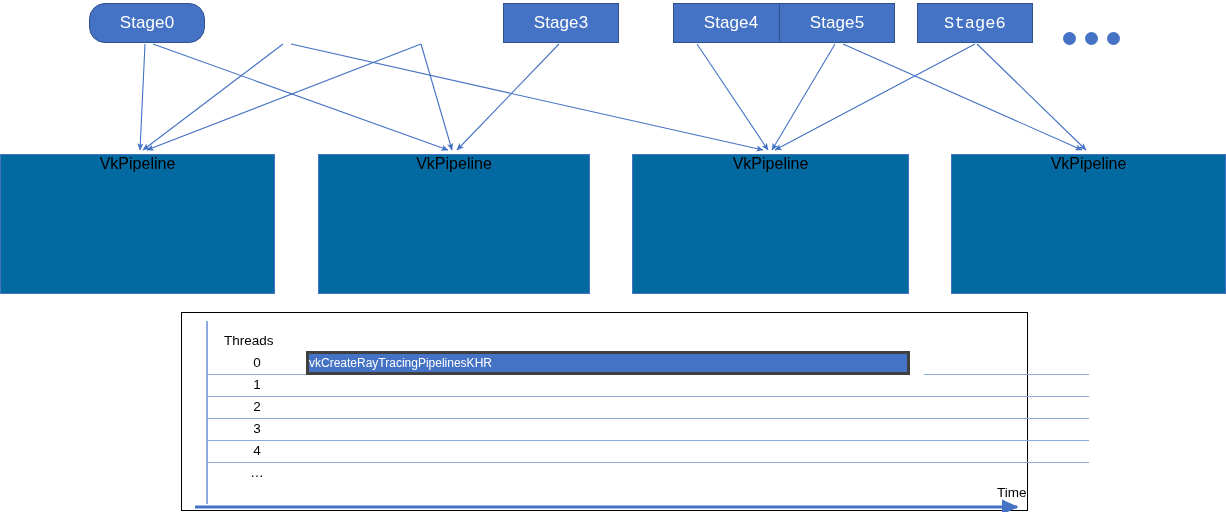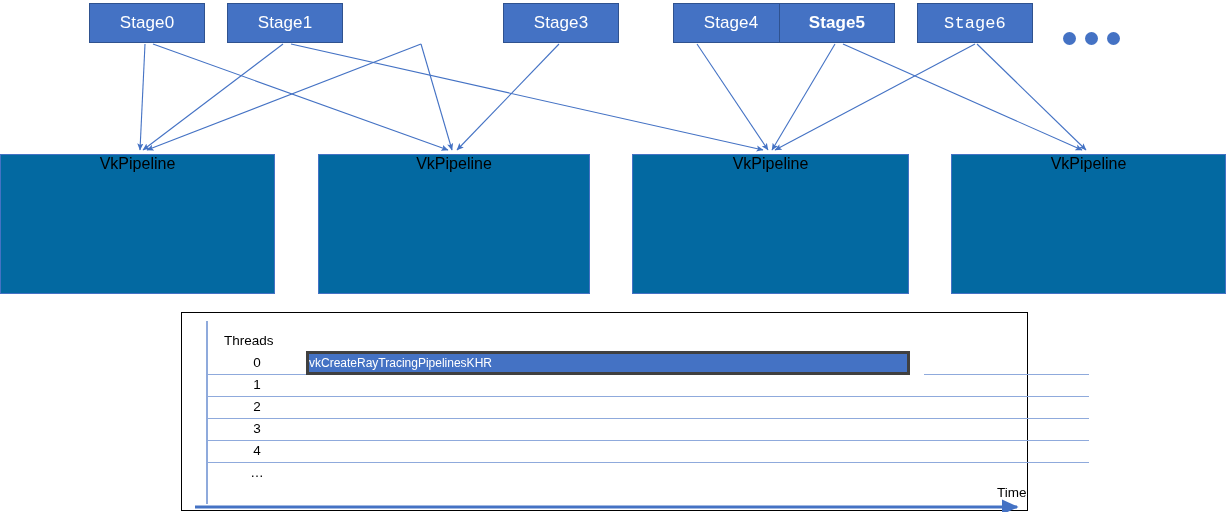--- a/index.html
+++ b/index.html
@@ -128,33 +128,30 @@
     font-size: 13.5px;
     color: #000000;
     margin-left: 26px;
   }
 </style>
 </head>
 <body>
 
 <div id="canvas">
 
-  <div class="stage-box" style="left:89px;  top:3px; width:116px; height:40px;">
+  <div class="stage-box" style="left:89px;  top:3px; width:116px; height:40px;border-radius:16px;">
     <span>Stage0</span>
-  </div>
-  <div class="stage-box" style="left:227px; top:3px; width:116px; height:40px;">
-    <span>Stage1</span>
   </div>
   <div class="stage-box" style="left:503px; top:3px; width:116px; height:40px;">
     <span>Stage3</span>
   </div>
   <div class="stage-box" style="left:641px; top:3px; width:116px; height:40px;margin-left:32px;">
     <span>Stage4</span>
   </div>
-  <div class="stage-box" style="left:779px; top:3px; width:116px; height:40px;font-weight:bold;">
+  <div class="stage-box" style="left:779px; top:3px; width:116px; height:40px;">
     <span>Stage5</span>
   </div>
   <div class="stage-box" style="left:917px; top:3px; width:116px; height:40px;font-family:Liberation Mono, monospace;">
     <span>Stage6</span>
   </div>
 
   <div class="ellipsis-dots" style="left:1063px; top:32px;">
     <span></span>
       <span></span>
       <span></span>

